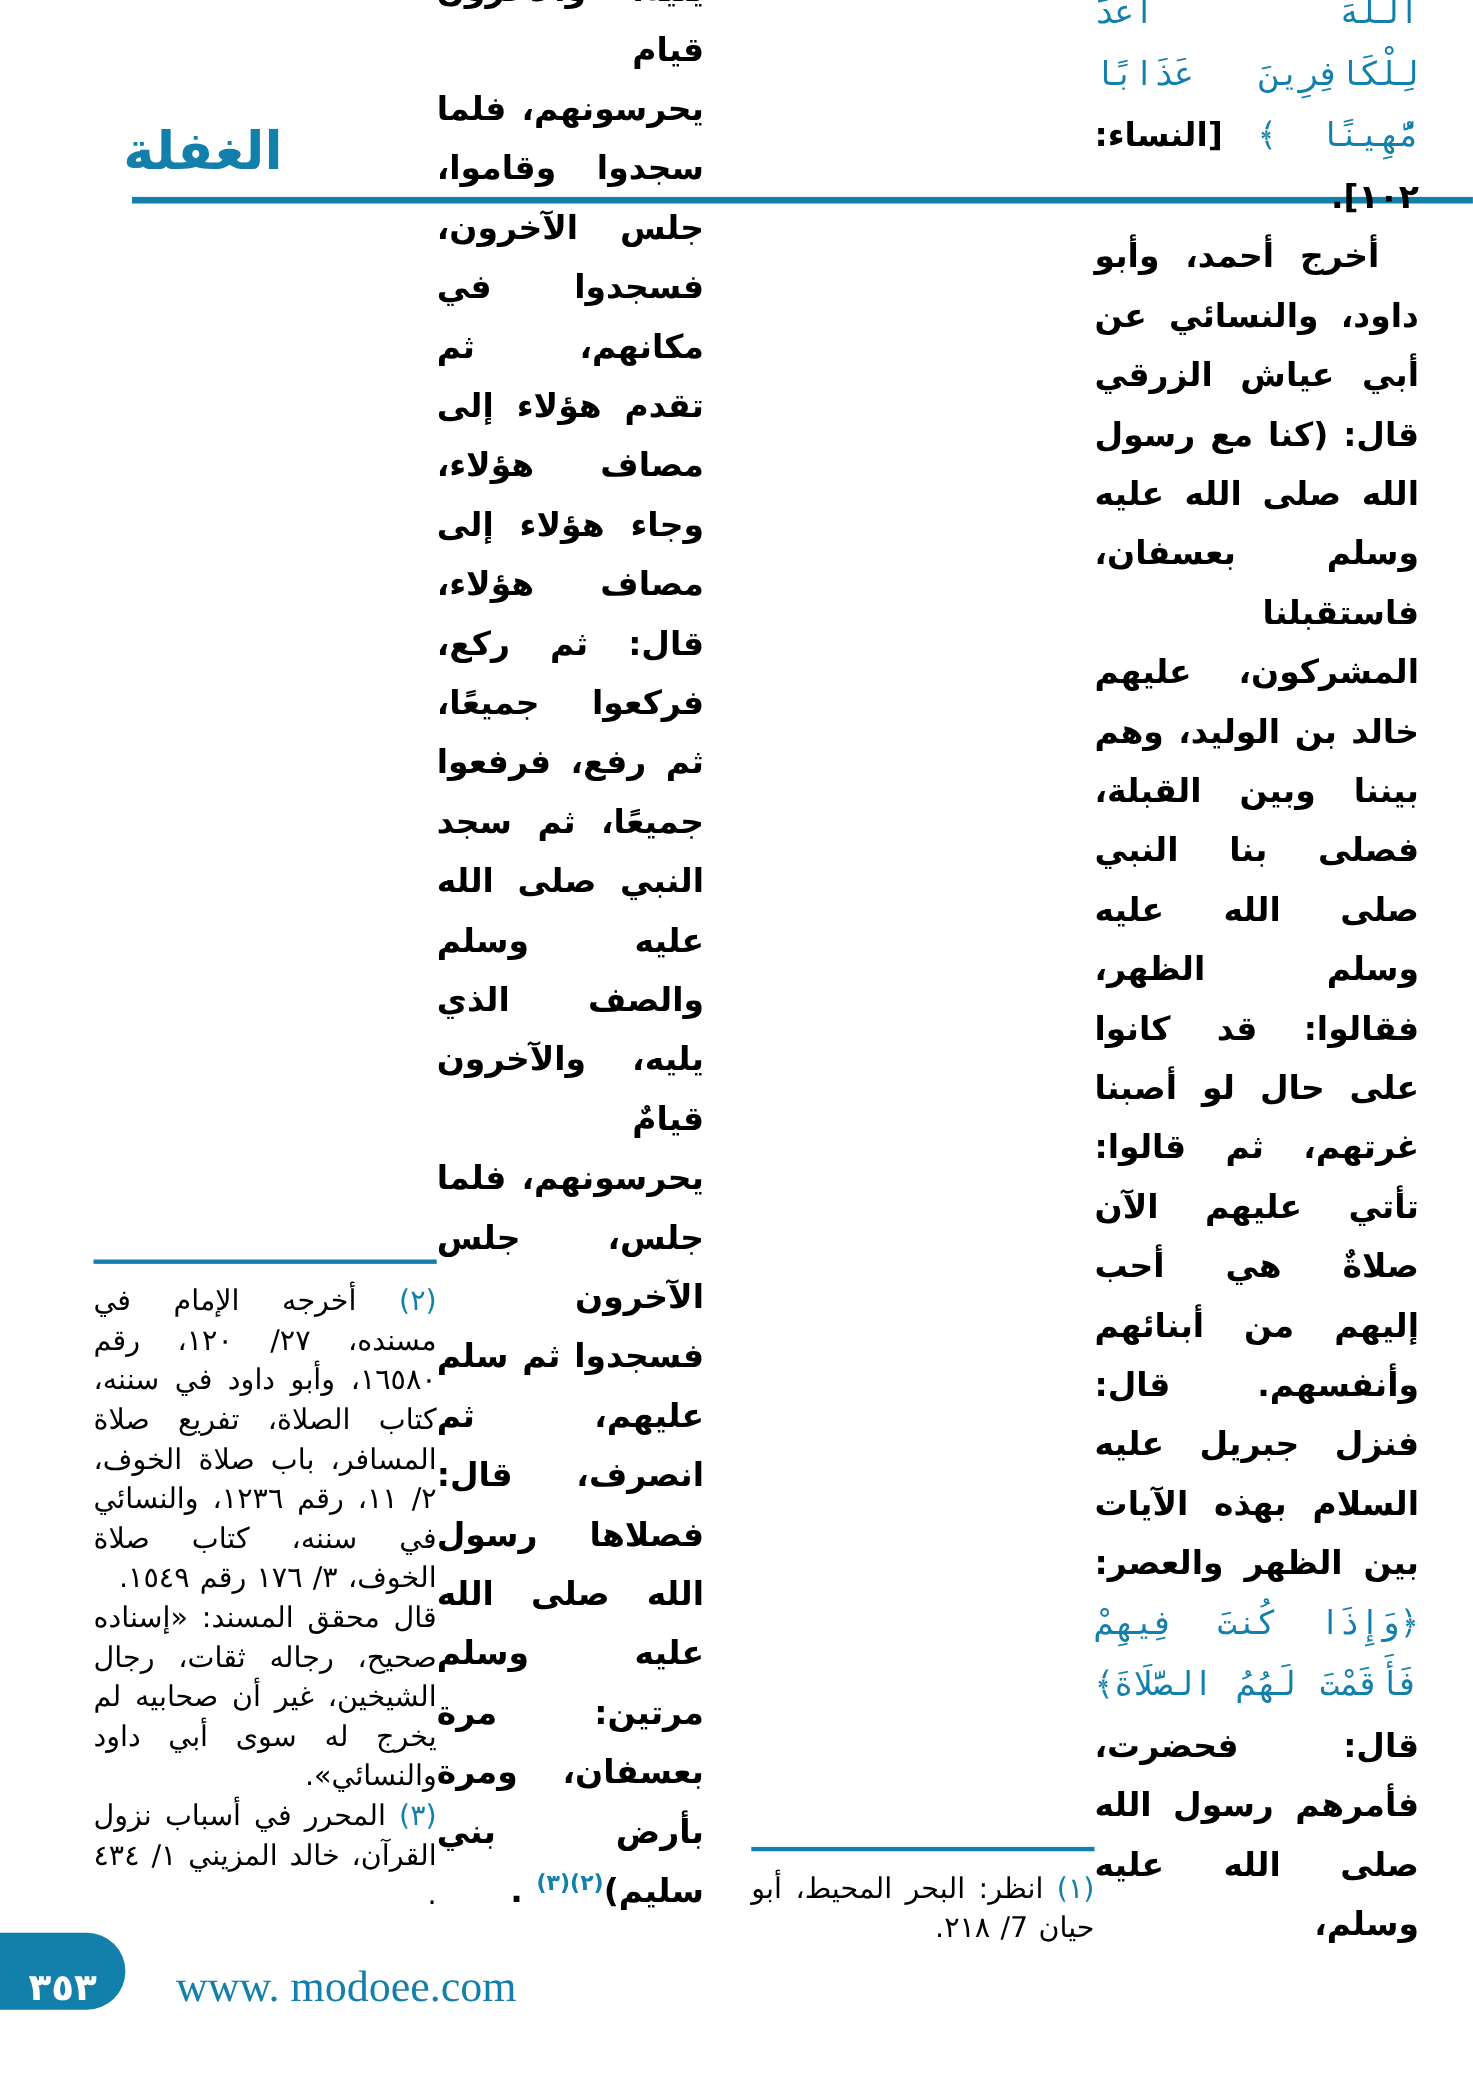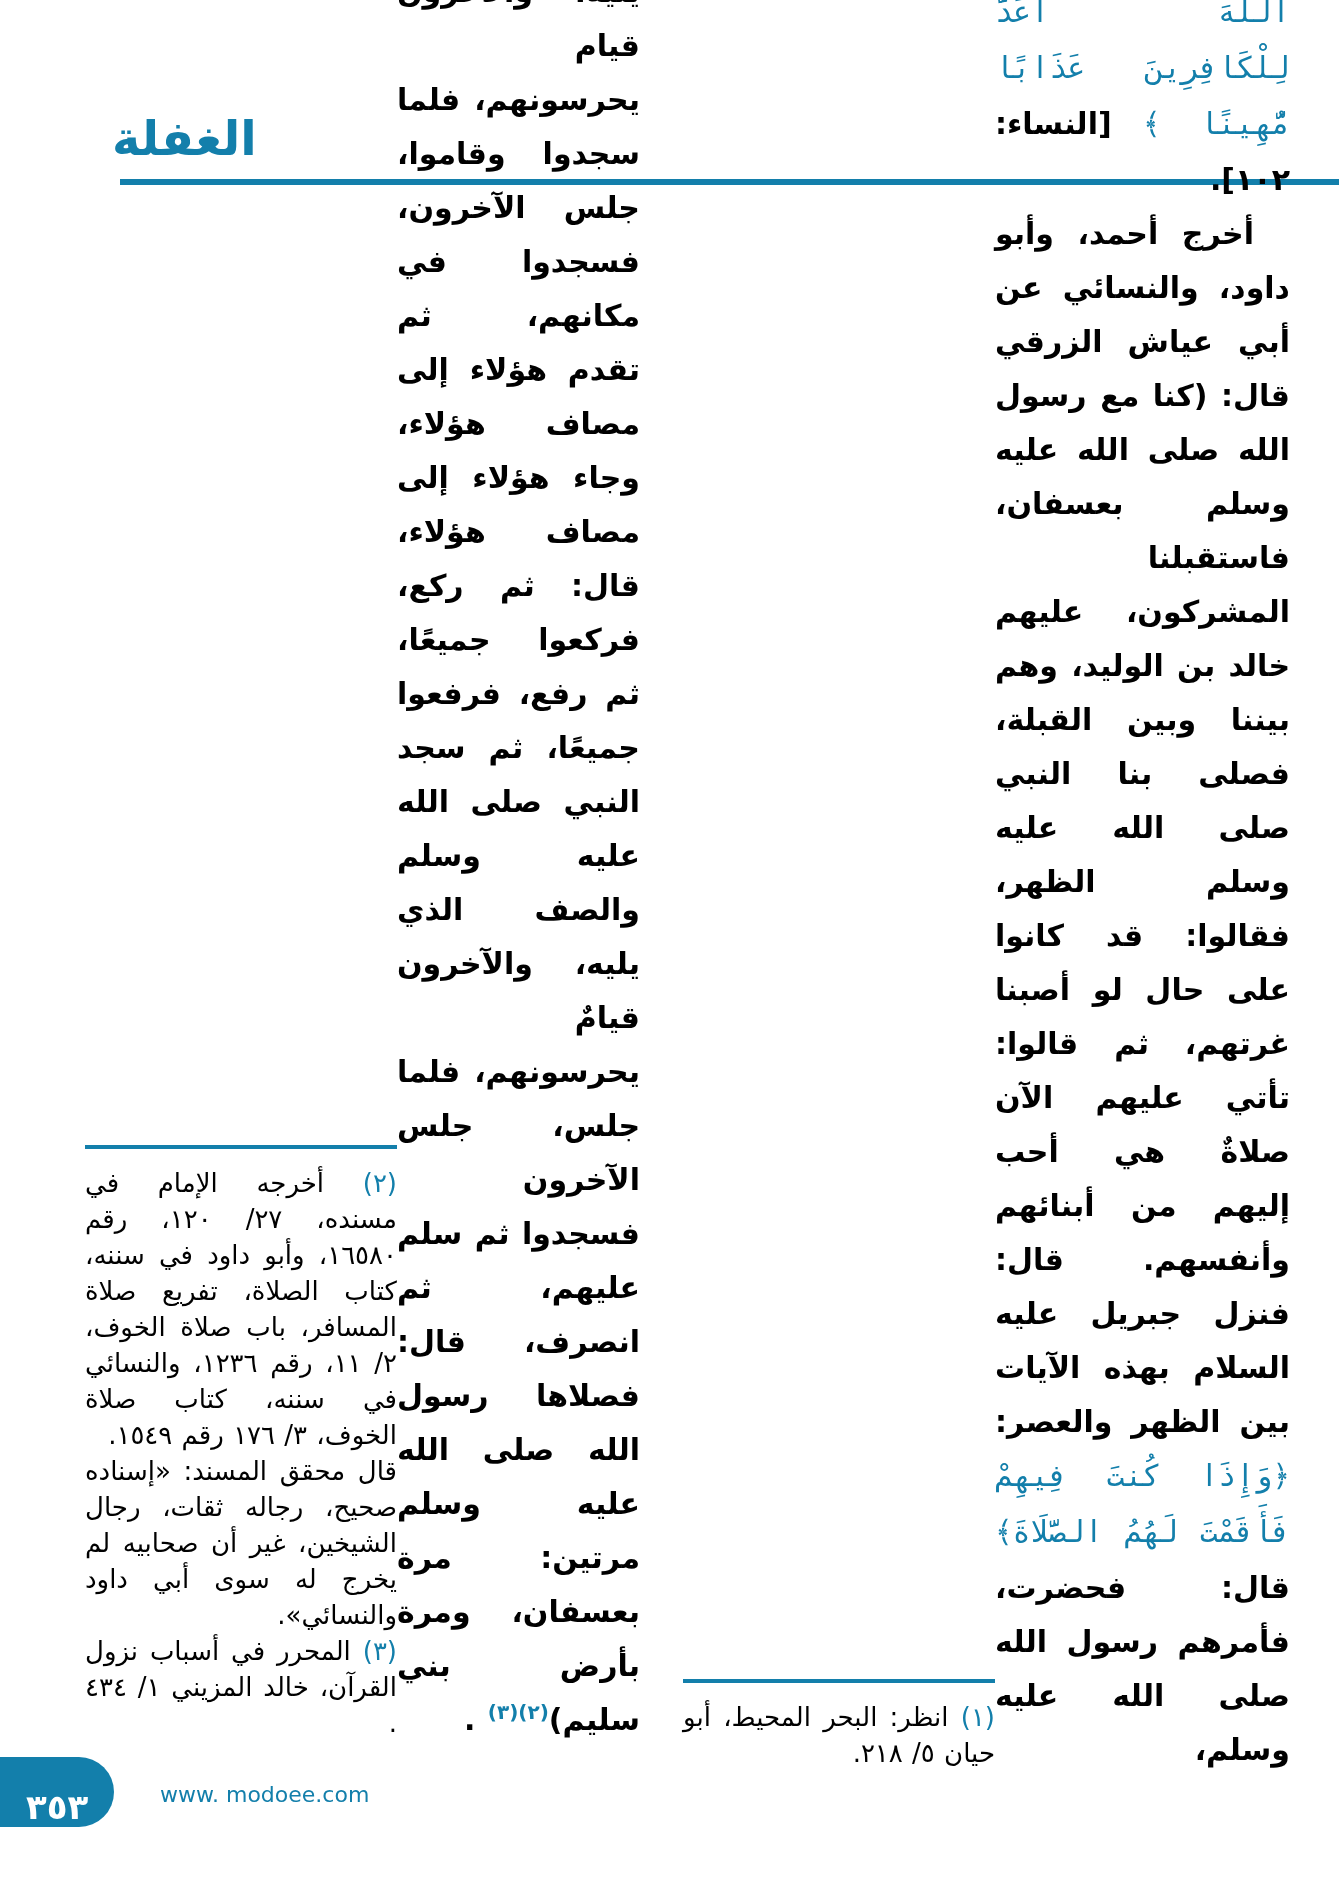--- a/index.html
+++ b/index.html
@@ -42,40 +42,40 @@
   }
   .fn-num { color:var(--accent); }
   .page-badge {
     position:absolute; left:0; top:1757px; width:114px; height:70px;
     background:var(--accent); border-radius:0 35px 35px 0;
     display:flex; align-items:flex-end; justify-content:center;
     color:#fff; font-size:34px; font-weight:bold;
   }
   .website {
     position:absolute; left:160px; top:1782px;
-    color:var(--accent); font-size:22px; direction:ltr;
+    color:var(--accent); font-size:40px; direction:ltr;font-family:Liberation Serif, serif;
   }
 </style>
 </head>
 <body style="--accent: #137FAB;">
 
 <div class="header-title">الغفلة</div>
 <div class="header-rule"></div>
 
 <div class="col col-right">
   <div class="col-body">
       <p class="para heading"><span class="seg-b">6. الغفلة عن تربص الأعداء.</span></p>
       <p class="para indent"><span class="seg-b">وقد ورد ذلك في قوله تعالى: </span><span class="seg-q">﴿وَإِذَا كُنتَ فِيهِمْ فَأَقَمْتَ لَهُمُ الصَّلَاةَ فَلْتَقُمْ طَائِفَةٌ مِّنْهُم مَّعَكَ وَلْيَأْخُذُوا أَسْلِحَتَهُمْ فَإِذَا سَجَدُوا فَلْيَكُونُوا مِن وَرَائِكُمْ وَلْتَأْتِ طَائِفَةٌ أُخْرَى لَمْ يُصَلُّوا فَلْيُصَلُّوا مَعَكَ وَلْيَأْخُذُوا حِذْرَهُمْ وَأَسْلِحَتَهُمْ وَدَّ الَّذِينَ كَفَرُوا لَوْ تَغْفُلُونَ عَنْ أَسْلِحَتِكُمْ وَأَمْتِعَتِكُمْ فَيَمِيلُونَ عَلَيْكُم مَّيْلَةً وَاحِدَةً وَلَا جُنَاحَ عَلَيْكُمْ إِن كَانَ بِكُمْ أَذًى مِّن مَّطَرٍ أَوْ كُنتُم مَّرْضَى أَن تَضَعُوا أَسْلِحَتَكُمْ وَخُذُوا حِذْرَكُمْ إِنَّ اللَّهَ أَعَدَّ لِلْكَافِرِينَ عَذَابًا مُّهِينًا ﴾</span><span class="seg-b"> [النساء: ١٠٢].</span></p>
       <p class="para indent"><span class="seg-b">أخرج أحمد، وأبو داود، والنسائي عن أبي عياش الزرقي قال: (كنا مع رسول الله صلى الله عليه وسلم بعسفان، فاستقبلنا المشركون، عليهم خالد بن الوليد، وهم بيننا وبين القبلة، فصلى بنا النبي صلى الله عليه وسلم الظهر، فقالوا: قد كانوا على حال لو أصبنا غرتهم، ثم قالوا: تأتي عليهم الآن صلاةٌ هي أحب إليهم من أبنائهم وأنفسهم. قال: فنزل جبريل عليه السلام بهذه الآيات بين الظهر والعصر: </span><span class="seg-q">﴿وَإِذَا كُنتَ فِيهِمْ فَأَقَمْتَ لَهُمُ الصَّلَاةَ﴾</span><span class="seg-b"> قال: فحضرت، فأمرهم رسول الله صلى الله عليه وسلم،</span></p>
     </div>
   <div class="fn-area">
     <div class="fn-rule"></div>
     <div class="fn-list">
         <div class="footnote">
-          <div class="fn-line"><span class="fn-num">(١)</span> <span>انظر: البحر المحيط، أبو حيان ٥/ ٢١٨.</span></div>
+          <div class="fn-line"><span class="fn-num">(١)</span> <span>انظر: البحر المحيط، أبو حيان 7/ ٢١٨.</span></div>
         </div>
       </div>
   </div>
 </div>
 
 <div class="col col-left">
   <div class="col-body">
       <p class="para flush"><span class="seg-b">فأخذوا السلاح، قال: فصففنا خلفه صفين.</span></p>
       <p class="para indent"><span class="seg-b">قال: ثم ركع وركعنا جميعًا، ثم رفع، فرفعنا جميعًا، ثم سجد النبي صلى الله عليه وسلم بالصف الذي يليه، والآخرون قيام يحرسونهم، فلما سجدوا وقاموا، جلس الآخرون، فسجدوا في مكانهم، ثم تقدم هؤلاء إلى مصاف هؤلاء، وجاء هؤلاء إلى مصاف هؤلاء، قال: ثم ركع، فركعوا جميعًا، ثم رفع، فرفعوا جميعًا، ثم سجد النبي صلى الله عليه وسلم والصف الذي يليه، والآخرون قيامٌ يحرسونهم، فلما جلس، جلس الآخرون فسجدوا ثم سلم عليهم، ثم انصرف، قال: فصلاها رسول الله صلى الله عليه وسلم مرتين: مرة بعسفان، ومرة بأرض بني سليم)</span><span class="seg-r">(٢)(٣)</span><span class="seg-b"> .</span></p>
     </div>

